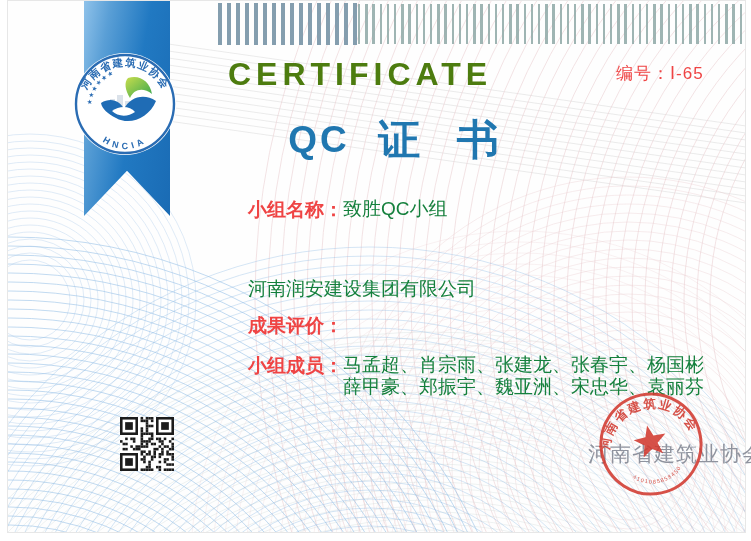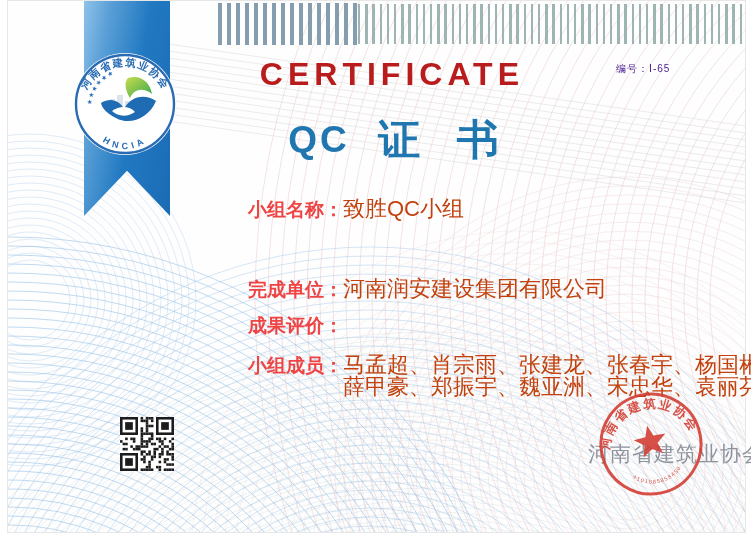--- a/index.html
+++ b/index.html
@@ -12,31 +12,31 @@
   .stripes-left{position:absolute;left:218px;top:3px;width:140px;height:42px;z-index:2;
     background:repeating-linear-gradient(90deg,rgba(122,150,168,.92) 0 3.5px,transparent 3.5px 9px);}
   .stripes-right{position:absolute;left:358px;top:4px;width:387px;height:40px;z-index:2;
     background:repeating-linear-gradient(90deg,rgba(142,168,166,.85) 0 2.5px,transparent 2.5px 7.2px);}
   
   .ribbon{position:absolute;left:84px;top:1px;width:86px;height:215px;z-index:3;
     background:linear-gradient(100deg,#8fc2ea 0%,#5a9fd6 22%,#2179c2 55%,#1a6bb4 100%);
     clip-path:polygon(0 0,100% 0,100% 100%,50% 79%,0 100%);}
   .badge{position:absolute;left:72px;top:51px;width:106px;height:106px;z-index:4;}
   
-  .title-en{position:absolute;left:228px;top:56px;width:296px;text-align:right;z-index:5;
-    font-size:32px;font-weight:600;letter-spacing:5px;color:#b91c1c;}
+  .title-en{position:absolute;left:228px;top:56px;width:296px;text-align:left;z-index:5;
+    font-size:32px;font-weight:600;letter-spacing:5px;color:#4d7c0f;}
   .title-cn{position:absolute;left:278px;top:112px;width:244px;text-align:center;z-index:5;color:#2077b0;}
   .title-cn .qc{font-size:37px;font-weight:600;letter-spacing:3px;vertical-align:2px;}
   .title-cn .cn{font-size:42px;font-weight:700;letter-spacing:13px;margin-left:24px;
     font-family:"Liberation Serif","DejaVu Serif",serif;}
-  .serial{position:absolute;left:616px;top:62px;z-index:5;font-size:10px;letter-spacing:1px;color:#4c1d95;}
+  .serial{position:absolute;left:616px;top:62px;z-index:5;font-size:17px;letter-spacing:1px;color:#ef4444;}
   
   .row{position:absolute;left:248px;display:flex;align-items:flex-start;z-index:5;}
   .row .lab{font-weight:700;font-size:19px;color:#ef4444;white-space:nowrap;}
-  .row .val{font-size:22px;color:#c2410c;white-space:nowrap;line-height:22px;padding-top:1px;}
+  .row .val{font-size:19px;color:#15803d;white-space:nowrap;line-height:22px;padding-top:1px;}
   .r1{top:197px}.r2{top:237px}.r3{top:277px}.r4{top:313px}.r5{top:353px}
   
   .qr{position:absolute;left:120px;top:417px;width:54px;height:54px;z-index:5;background:#fff;}
   
   .date{position:absolute;left:588px;top:440px;z-index:5;font-size:21px;letter-spacing:1px;color:#8f939e;
     font-family:"Liberation Serif","DejaVu Serif",serif;white-space:nowrap;}
   .seal{position:absolute;left:597px;top:390px;width:108px;height:108px;z-index:6;opacity:.88;}
 </style>
 </head>
 <body>
@@ -330,21 +330,20 @@
   </div>
   <div class="serial">
     <span>编号：</span><span>Ⅰ-65</span>
   </div>
 
   <div class="row r1">
     <span class="lab">小组名称：</span>
     <span class="val">致胜QC小组</span>
   </div>
   <div class="row r3">
-    <span class="lab">完成单位：</span>
     <span class="val">河南润安建设集团有限公司</span>
   </div>
   <div class="row r4">
     <span class="lab">成果评价：</span>
   </div>
   <div class="row r5">
     <span class="lab">小组成员：</span>
     <span class="val">
       <div>马孟超、肖宗雨、张建龙、张春宇、杨国彬</div>
       <div>薛甲豪、郑振宇、魏亚洲、宋忠华、袁丽芬</div>

